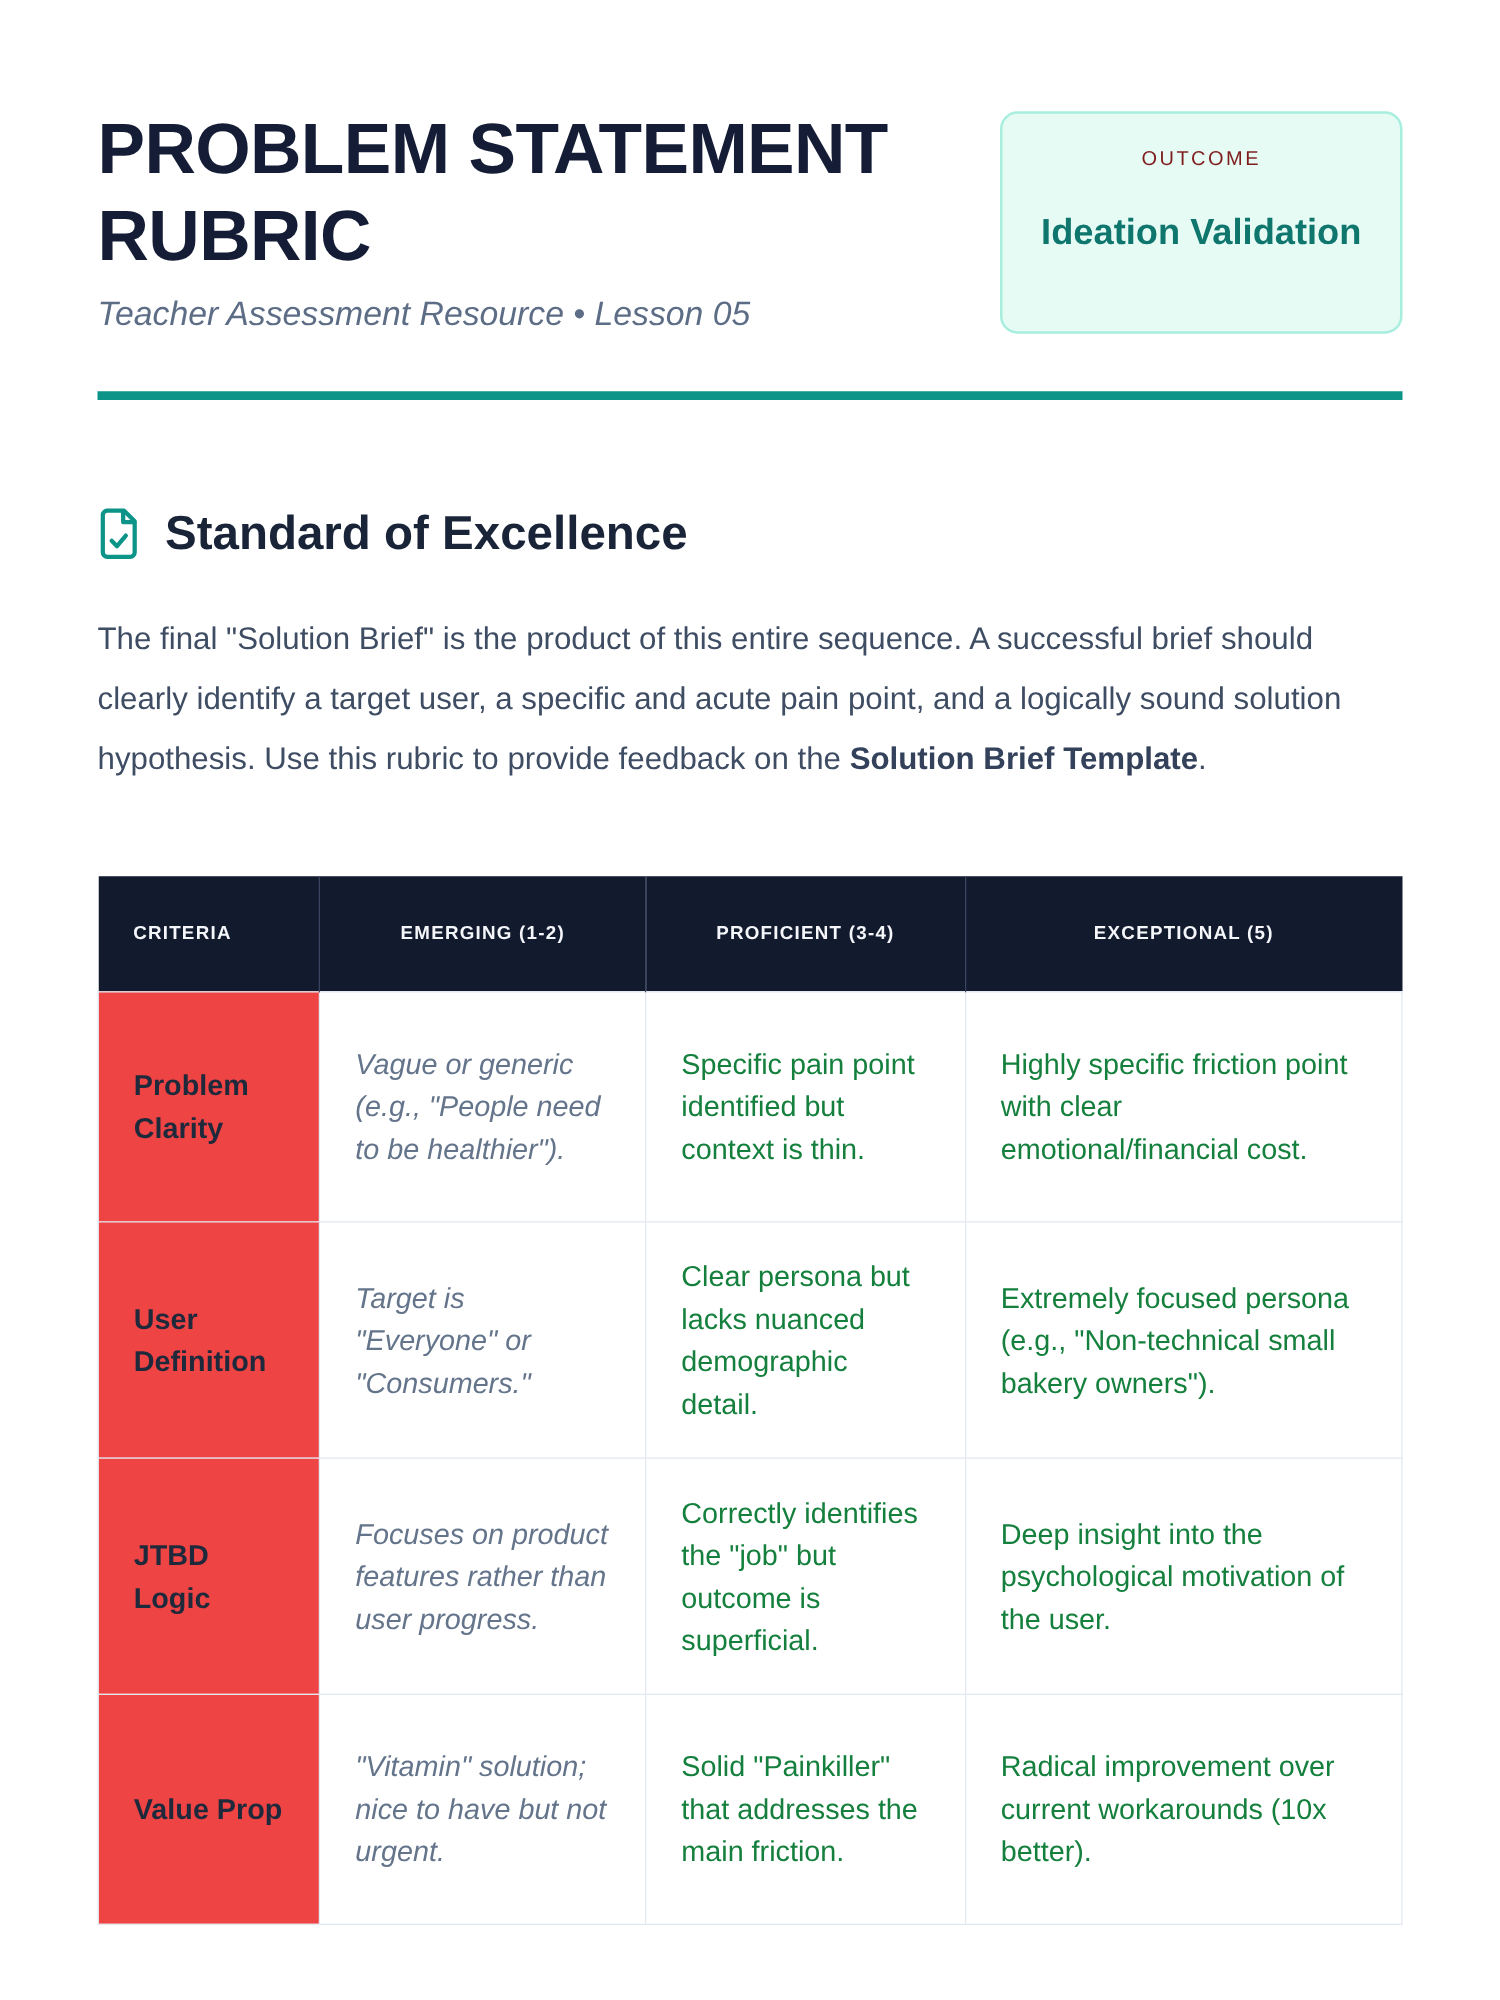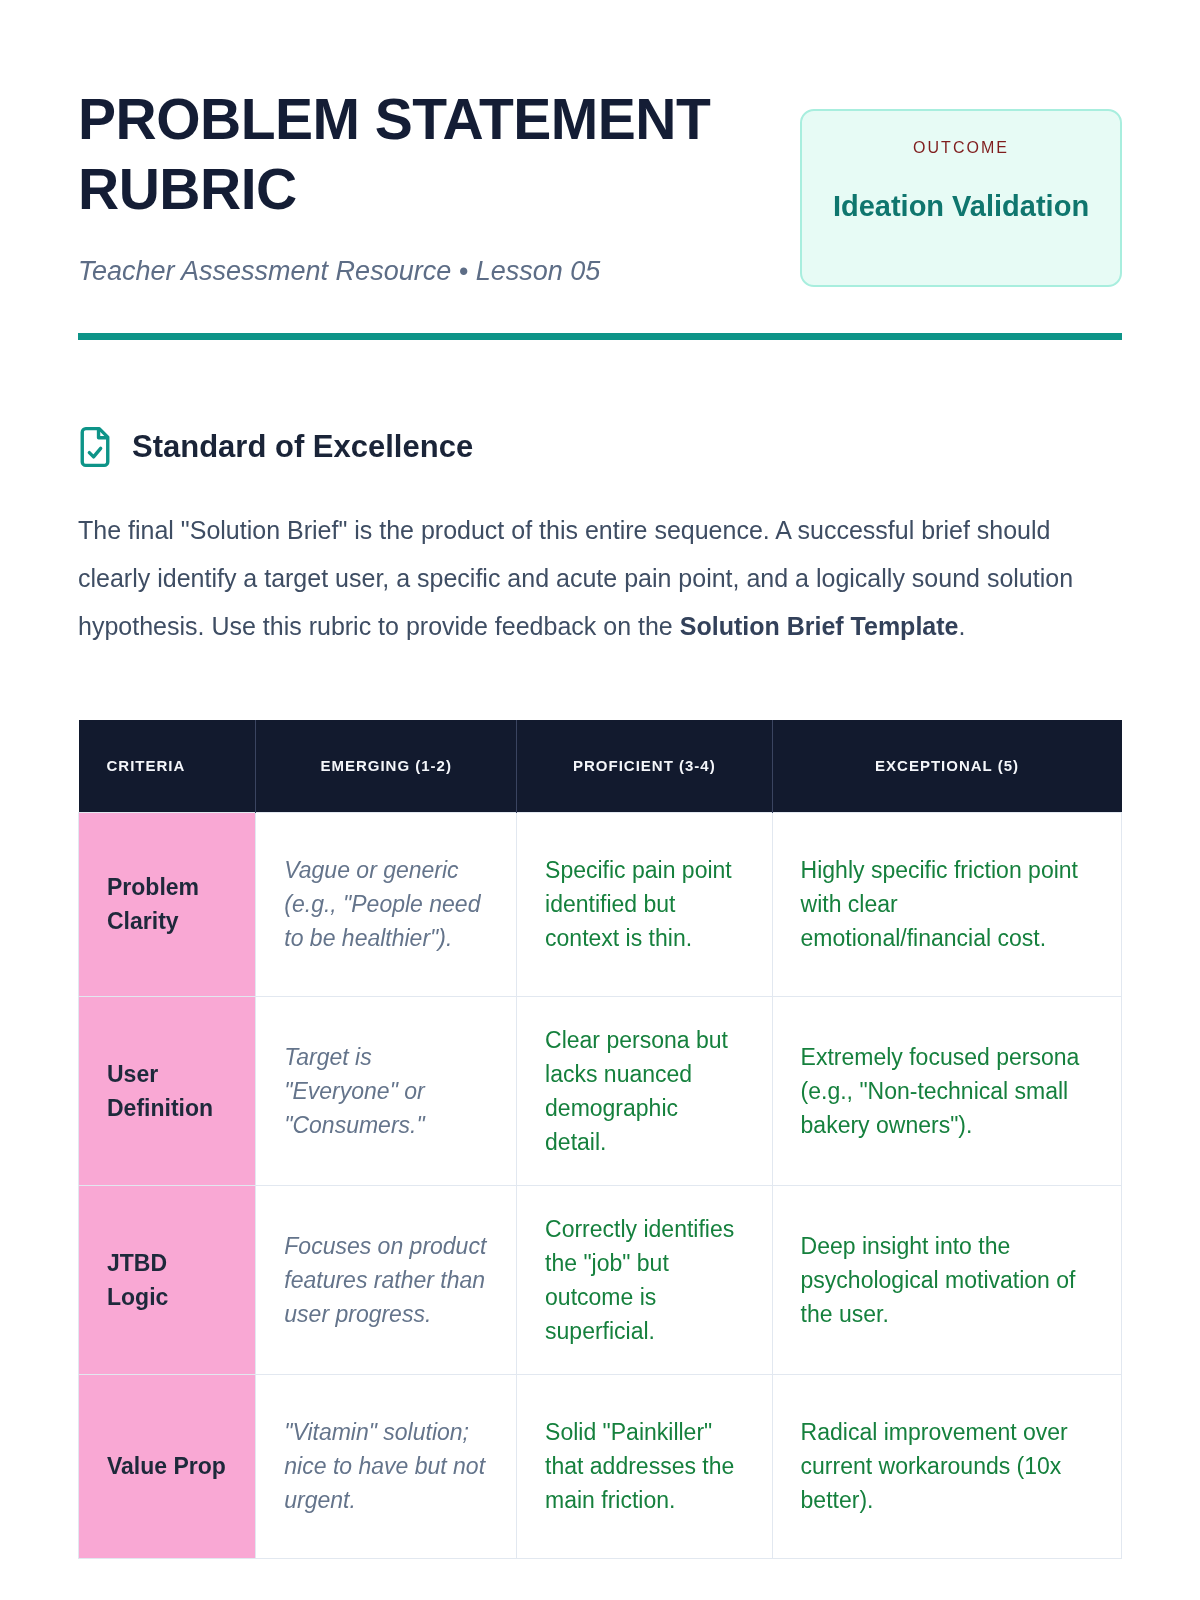--- a/index.html
+++ b/index.html
@@ -23,21 +23,21 @@
   .masthead-left { flex: 1 1 auto; max-width: 700px; }
   .title {
     font-size: 57px;
     line-height: 70px;
     font-weight: 900;
     letter-spacing: -0.5px;
     text-transform: uppercase;
     color: #141d35;
   }
   .subtitle {
-    margin-top: 32px;
+    margin-top: 12px;
     font-size: 27px;
     font-style: italic;
     color: #5d6d86;
   }
   .outcome-badge {
     flex: 0 0 322px;
     width: 322px;
     min-height: 178px;
     margin-top: -6px;
     background: #e7fbf5;
@@ -66,23 +66,22 @@
     border: none;
     height: 7px;
     background: #0d9488;
     margin-top: 46px;
   }
 
   
   .section { margin-top: 86px; }
   .section-heading {
     display: flex;
-    align-items: center;
     gap: 20px;
-    font-size: 31px;
+    font-size: 38px;
     font-weight: 700;
     color: #1a2438;
   }
   .section-heading .icon { display: inline-flex; }
   .intro {
     margin-top: 38px;
     max-width: 1020px;
     font-size: 25px;
     line-height: 48px;
     color: #3e4d63;
@@ -118,21 +117,21 @@
   .rubric tbody td {
     border: 1px solid #e2e8f0;
     padding: 26px 28px;
     vertical-align: middle;
     font-size: 23px;
     line-height: 34px;
     color: #15803d;
     background: #ffffff;
   }
   .rubric tbody td.cell-criteria {
-    background: #f9a8d4;
+    background: #ef4444;
     font-weight: 700;
     color: #1e293b;
   }
   .rubric tbody td.cell-emerging {
     font-style: italic;
     color: #64748b;
   }
 </style>
 </head>
 <body>

